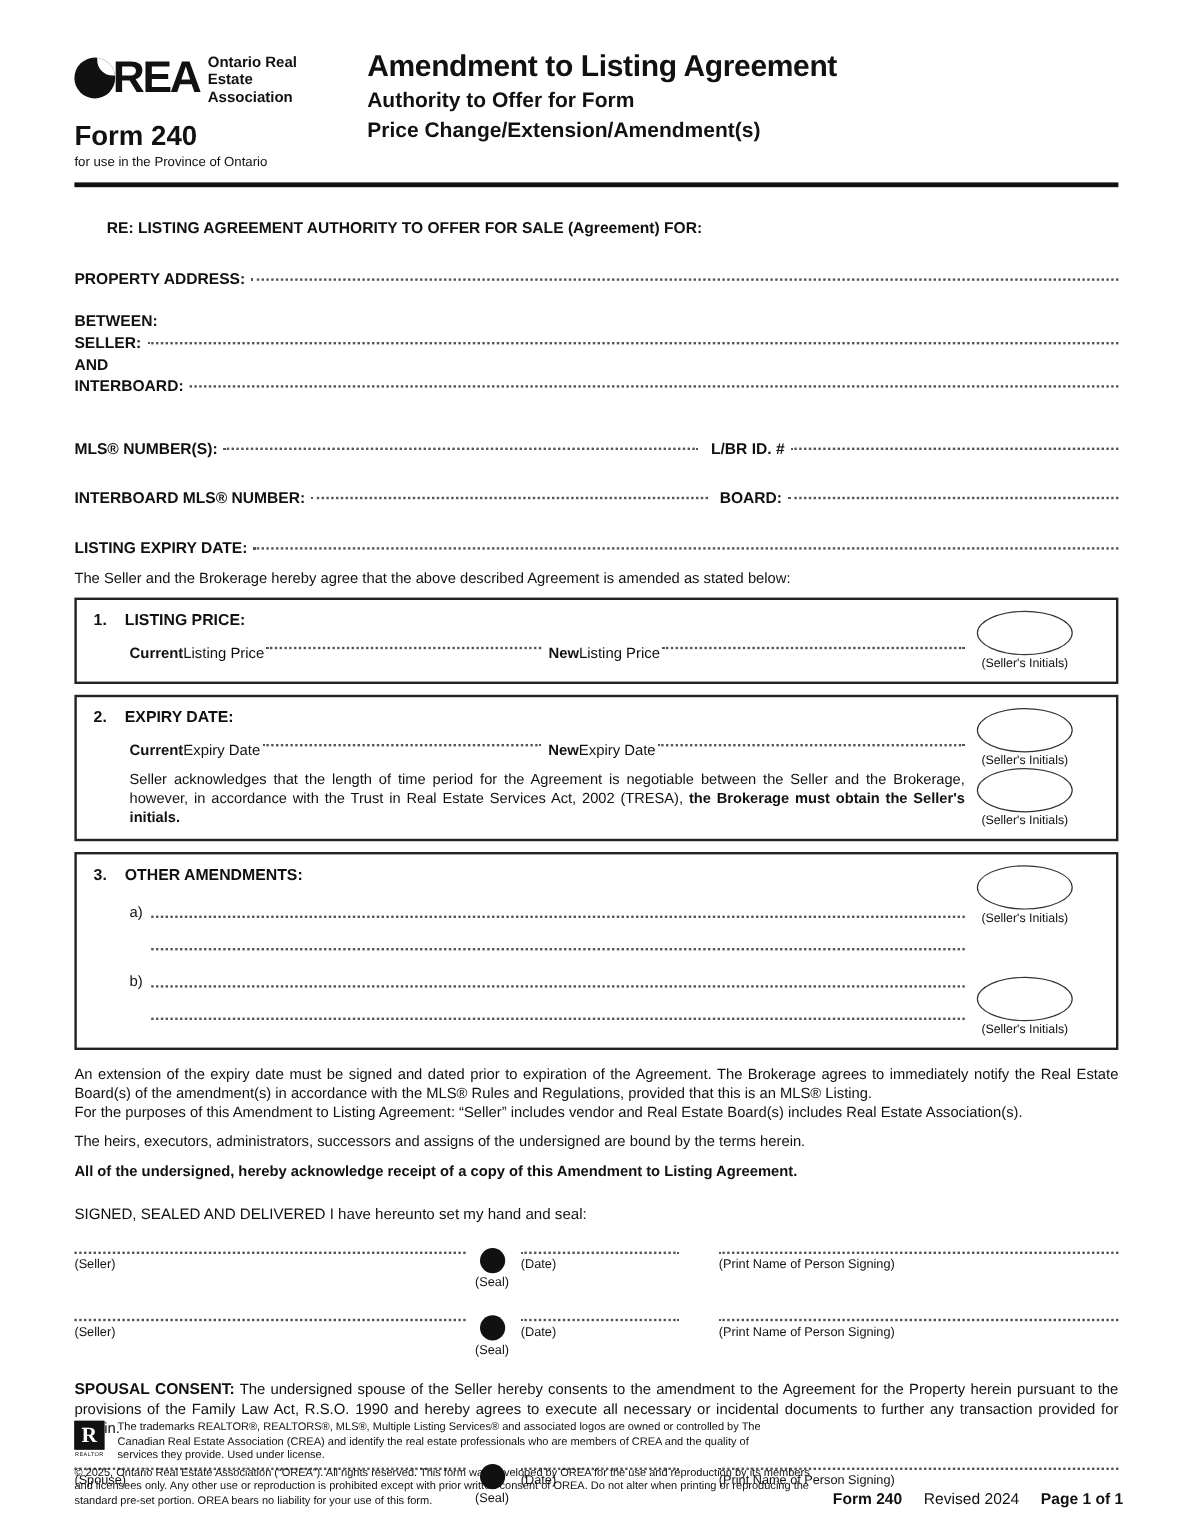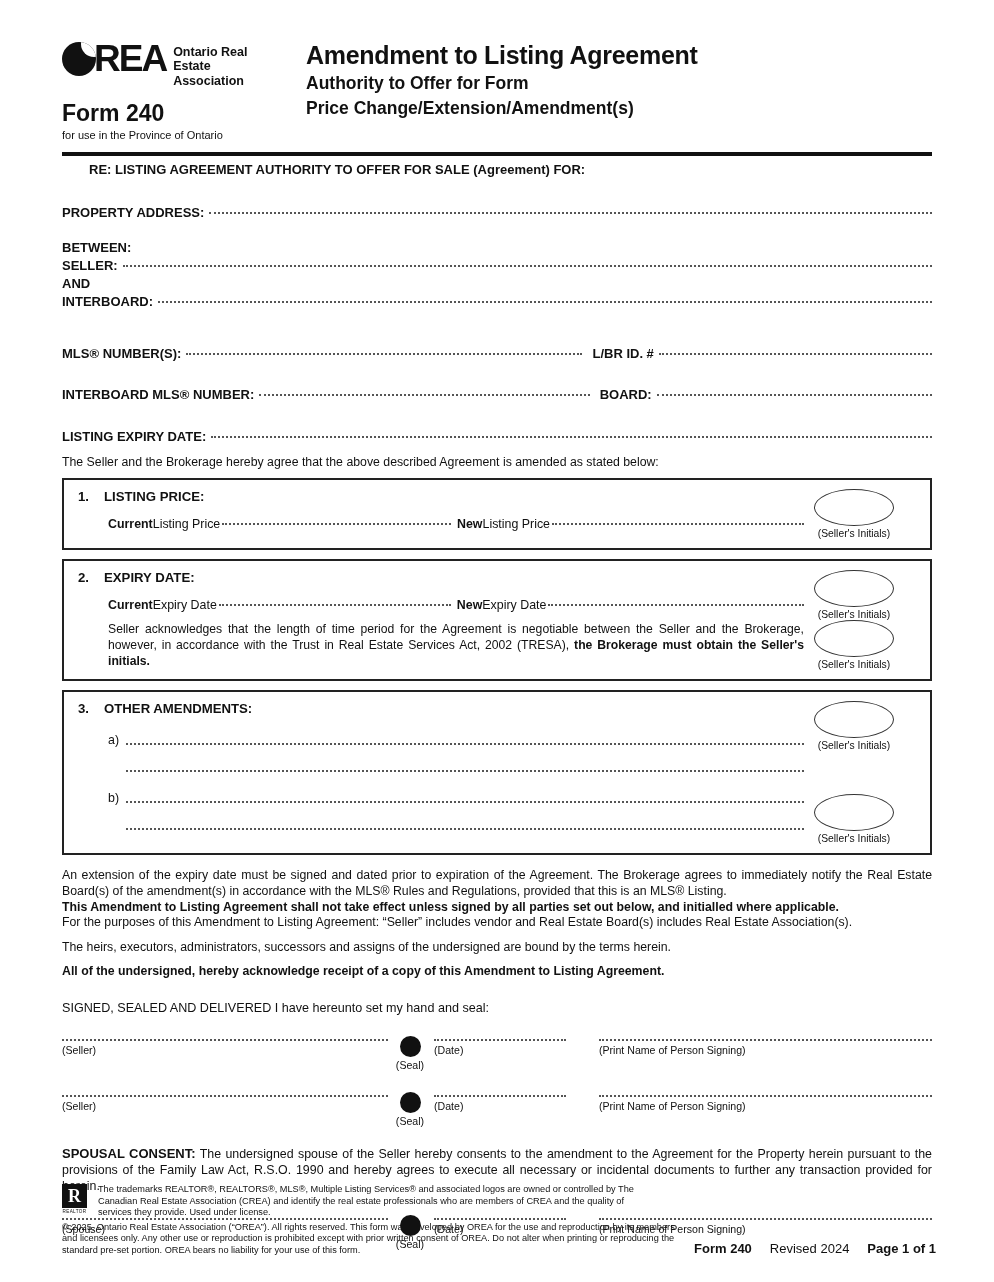--- a/index.html
+++ b/index.html
@@ -12,57 +12,57 @@
     font-family: "Liberation Sans", sans-serif;
     font-size: 12.5px;
     padding: 42px 62px 0 62px;
     overflow: hidden;
   }
   .b { font-weight: bold; }
 
   
   .header { display: flex; gap: 26px; }
   .header-left { width: 218px; flex: 0 0 auto; }
-  .orea-row { display: flex; gap: 7px; align-items: flex-start; }
+  .orea-row { display: flex; gap: 7px; align-items: center; }
   .orea-logo { display: flex; align-items: center; }
   .orea-o { width: 34px; height: 34px; background: #111; border-radius: 50%; position: relative; overflow: hidden; display: inline-block; }
   .orea-o::after { content: ""; position: absolute; width: 26px; height: 26px; background: #fff; border-radius: 50%; top: -11px; right: -11px; }
   .orea-rea { font-size: 37px; font-weight: 800; letter-spacing: -2px; line-height: 0.9; margin-left: -2px; }
   .orea-org { font-size: 12.5px; font-weight: bold; line-height: 1.15; padding-top: 3px; }
   .form-number { font-size: 23px; font-weight: 800; margin-top: 12px; }
   .form-usage { font-size: 11px; margin-top: 2px; }
   .header-right { flex: 1; padding-top: 0; }
   .title1 { font-size: 25px; font-weight: 800; letter-spacing: -0.3px; line-height: 1.05; }
   .title2, .title3 { font-size: 17.5px; font-weight: 800; margin-top: 6px; line-height: 1.05; }
   .header-rule { border-top: 4px solid #111; margin-top: 11px; }
 
   
   .frow { display: flex; align-items: center; }
   .lbl { font-weight: 800; font-size: 13px; white-space: nowrap; }
   .dots { border-bottom: 2px dotted #555; height: 4px; margin: 0 0 2px 5px; }
   .grow { flex: 1 1 auto; }
-  .re-line { margin-top: 6px; font-size: 13px; font-weight: 800; padding-left: 27px; }
+  .re-line { margin-top: 26px; font-size: 13px; font-weight: 800; padding-left: 27px; }
   .mt-addr { margin-top: 28px; }
   .between-block { margin-top: 19px; line-height: 17px; }
   .between-block .frow { margin-top: 1px; }
   .mt-mls { margin-top: 36px; }
   .mt-ib { margin-top: 26px; }
   .mt-exp { margin-top: 27px; }
   .mid-lbl { margin-left: 10px; }
   .agree-line { margin-top: 11px; font-size: 12.3px; }
 
   
   .sec-box { border: 2px solid #222; margin-top: 9px; display: flex; padding: 9px 10px 9px 14px; }
   .sec-main { flex: 1 1 auto; min-width: 0; }
   .sec-initials { flex: 0 0 106px; margin-left: 10px; display: flex; flex-direction: column; justify-content: space-between; align-items: flex-start; }
   .init-group { text-align: center; }
   .oval { width: 80px; height: 37px; border: 1.6px solid #333; border-radius: 50%; margin: 0 auto; }
   .init-label { font-size: 10.3px; margin-top: 2px; white-space: nowrap; }
   .sec-title-row { display: flex; gap: 15px; font-size: 13.2px; font-weight: 800; }
-  .sec-line { display: flex; align-items: center; margin: 13px 0 2px 30px; font-size: 12.4px; }
+  .sec-line { display: flex; align-items: flex-start; margin: 13px 0 2px 30px; font-size: 12.4px; }
   .sec-line .dots { margin-left: 2px; }
   .d-cur { flex: 1.18 1 0; } .d-new { flex: 1.3 1 0; }
   .sec-note { margin: 9px 0 1px 30px; font-size: 12.2px; line-height: 1.32; text-align: justify; }
   .amend-row { display: flex; align-items: flex-end; margin: 17px 0 0 30px; font-size: 12.4px; }
   .amend-lab { width: 18px; flex: 0 0 18px; }
   .amend-row .dots { margin-left: 0; }
   .amend-cont { margin: 21px 0 0 48px; }
   .amend-cont .dots { margin-left: 0; }
   .sec3-pad { padding-bottom: 12px; }
 
@@ -252,21 +252,20 @@
       </div>
       <div class="init-group">
         <div class="oval"></div>
         <div class="init-label">(Seller's Initials)</div>
       </div>
     </div>
   </div>
 
   <div class="terms">
     <div>An extension of the expiry date must be signed and dated prior to expiration of the Agreement. The Brokerage agrees to immediately notify the Real Estate Board(s) of the amendment(s) in accordance with the MLS® Rules and Regulations, provided that this is an MLS® Listing.</div>
-    <div class="b">This Amendment to Listing Agreement shall not take effect unless signed by all parties set out below, and initialled where applicable.</div>
     <div>For the purposes of this Amendment to Listing Agreement: “Seller” includes vendor and Real Estate Board(s) includes Real Estate Association(s).</div>
     <div class="gap">The heirs, executors, administrators, successors and assigns of the undersigned are bound by the terms herein.</div>
     <div class="gap b">All of the undersigned, hereby acknowledge receipt of a copy of this Amendment to Listing Agreement.</div>
   </div>
 
   <div class="signed-line">SIGNED, SEALED AND DELIVERED I have hereunto set my hand and seal:</div>
 
   <div class="sig-row">
     <div class="sig-col col-sign">
       <div class="line"></div>

